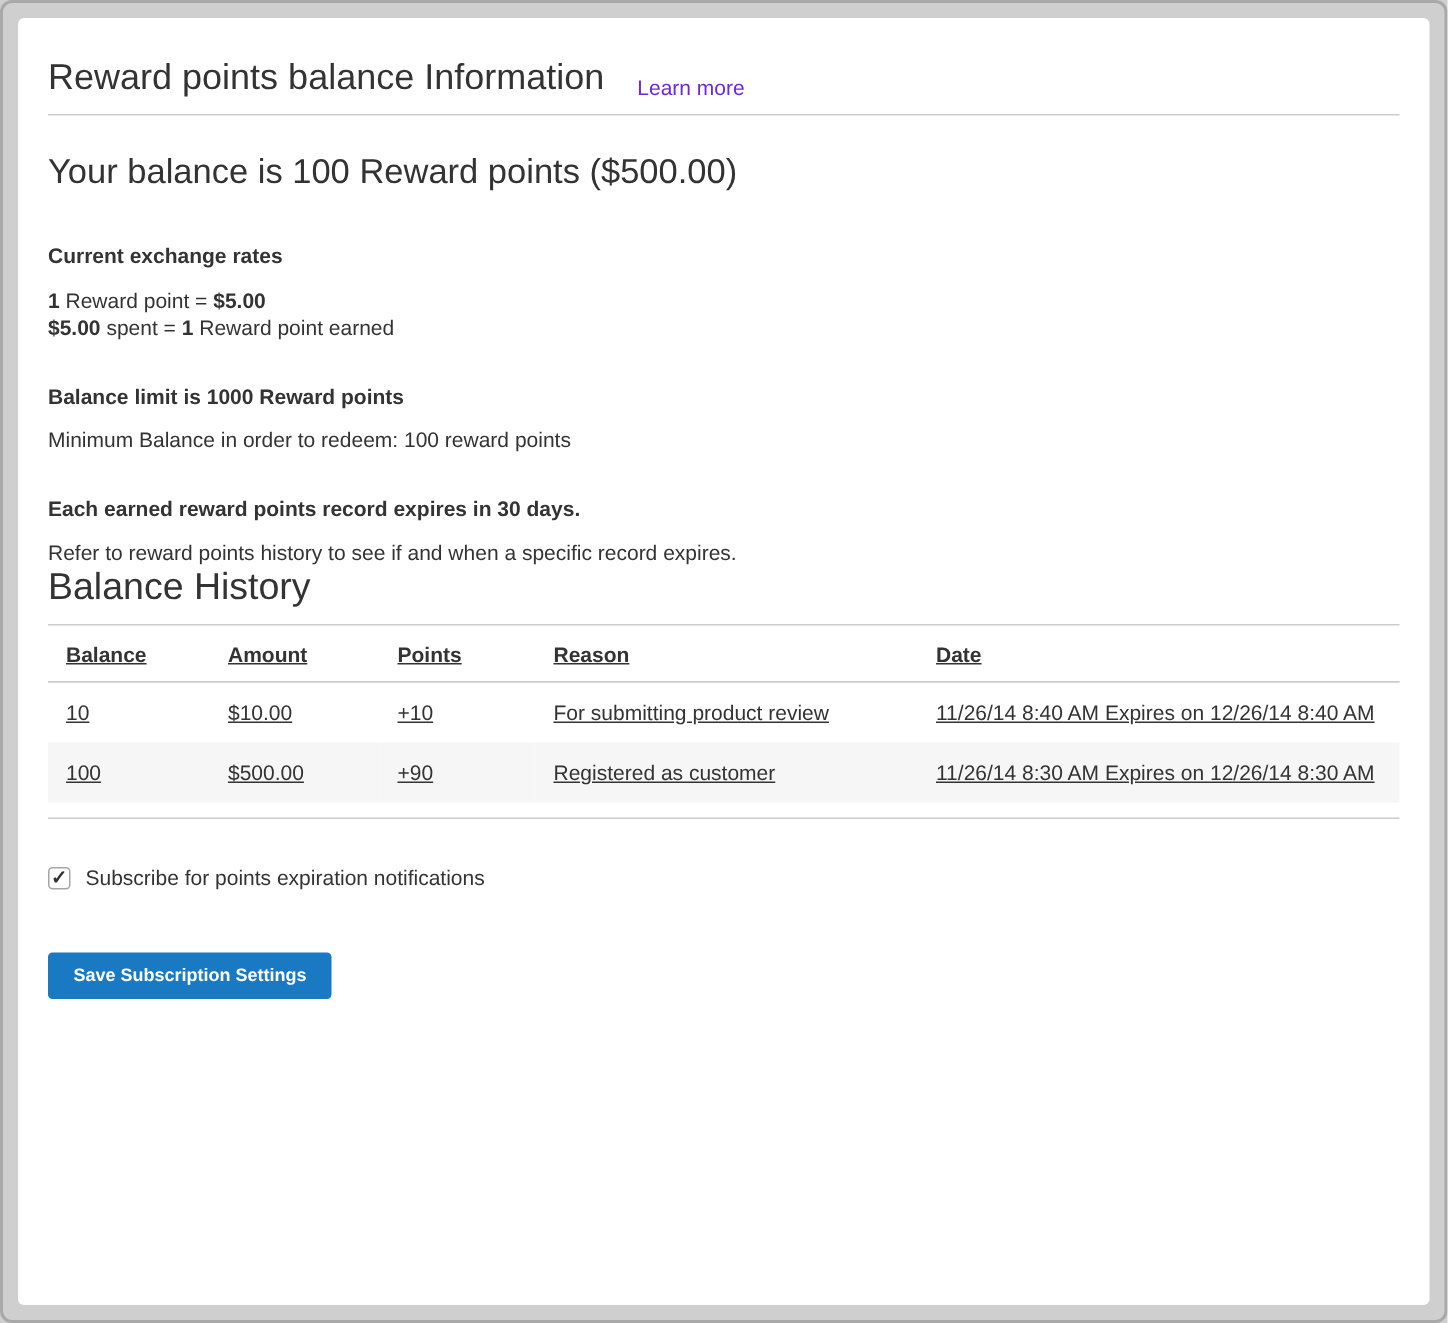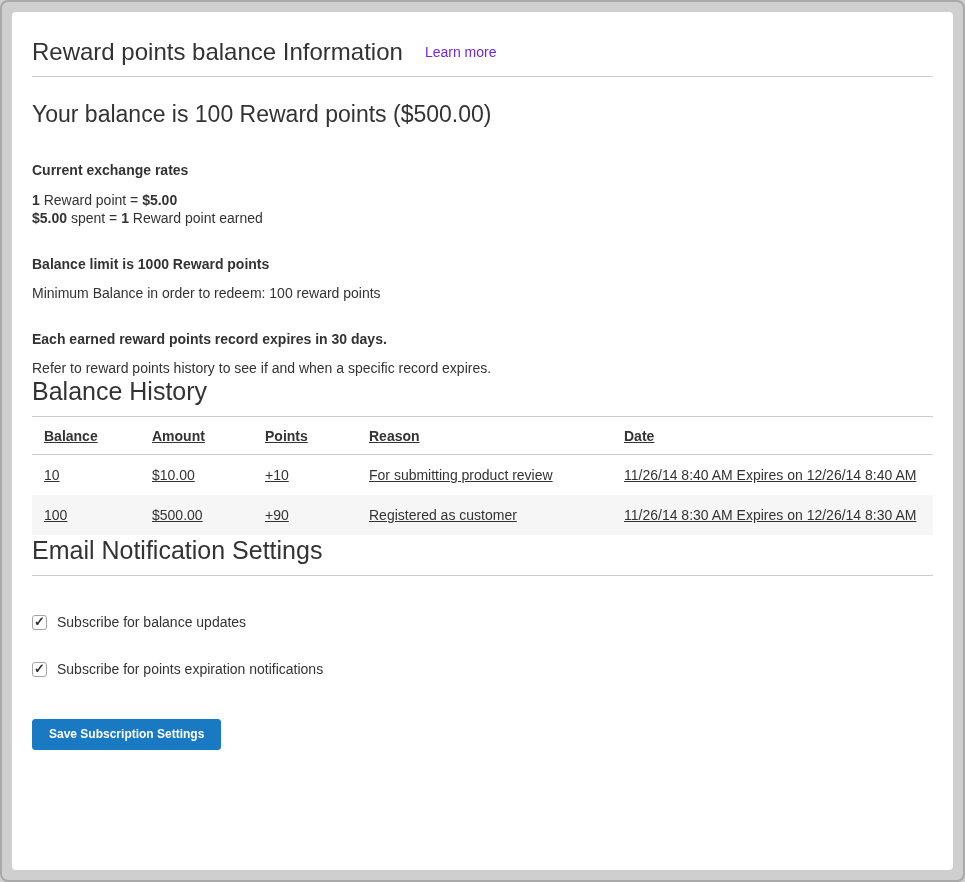--- a/index.html
+++ b/index.html
@@ -23,21 +23,21 @@
   .card {
     background: #ffffff;
     border-radius: 4px;
     width: 100%;
     height: 100%;
     padding: 16px 20px 0 20px;
     overflow: hidden;
   }
   .title-row {
     display: flex;
-    align-items: center;
+    align-items: flex-end;
     gap: 22px;
     margin-top: 10px;
   }
   h1.page-title {
     font-size: 24px;
     font-weight: 300;
     line-height: 28px;
     margin: 0;
     color: #333;
   }
@@ -203,27 +203,22 @@
         <tr class="alt">
           <td>100</td>
           <td>$500.00</td>
           <td>+90</td>
           <td>Registered as customer</td>
           <td class="date-cell">11/26/14 8:30 AM Expires on 12/26/14 8:30 AM</td>
         </tr>
       </tbody>
     </table>
 
-    <h2 class="section-title email-title">Email Notification Settings</h2>
     <hr class="divider email-divider">
 
-    <div class="checkbox-row first">
-      <input type="checkbox" checked="" style="">
-      <span class="checkbox-label">Subscribe for balance updates</span>
-    </div>
 
     <div class="checkbox-row second">
       <input type="checkbox" checked="" style="">
       <span class="checkbox-label">Subscribe for points expiration notifications</span>
     </div>
 
     <button class="save-button">Save Subscription Settings</button>
 
   </div>
 </div>

